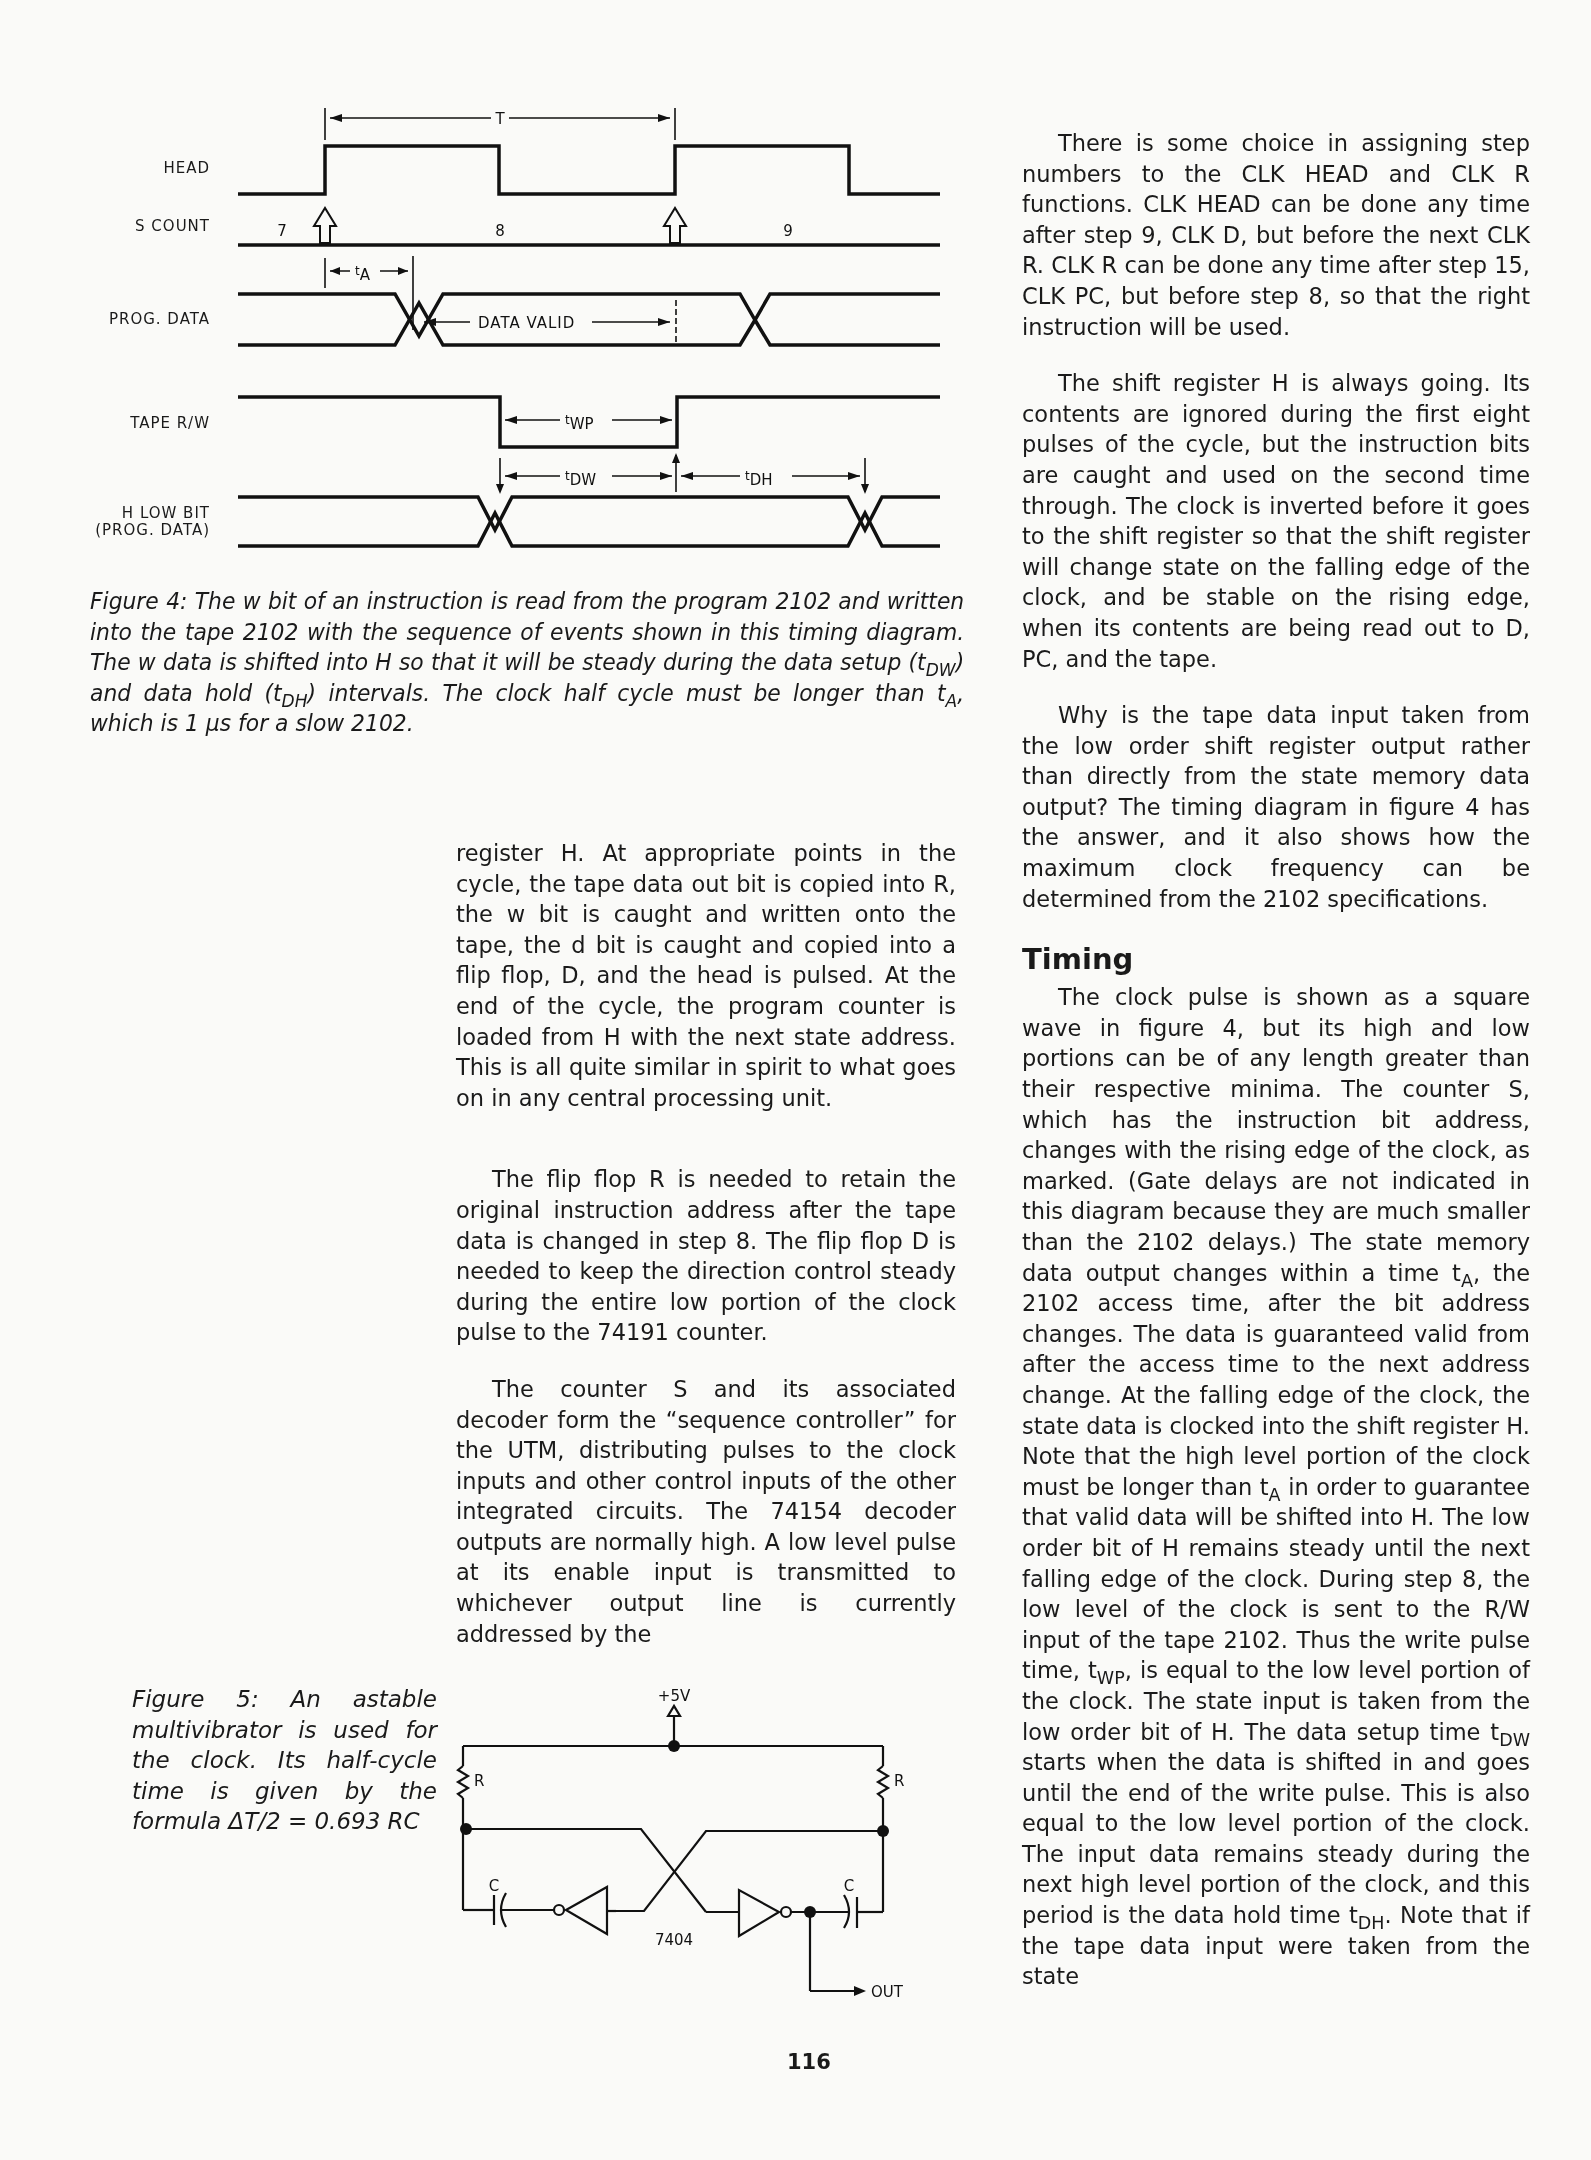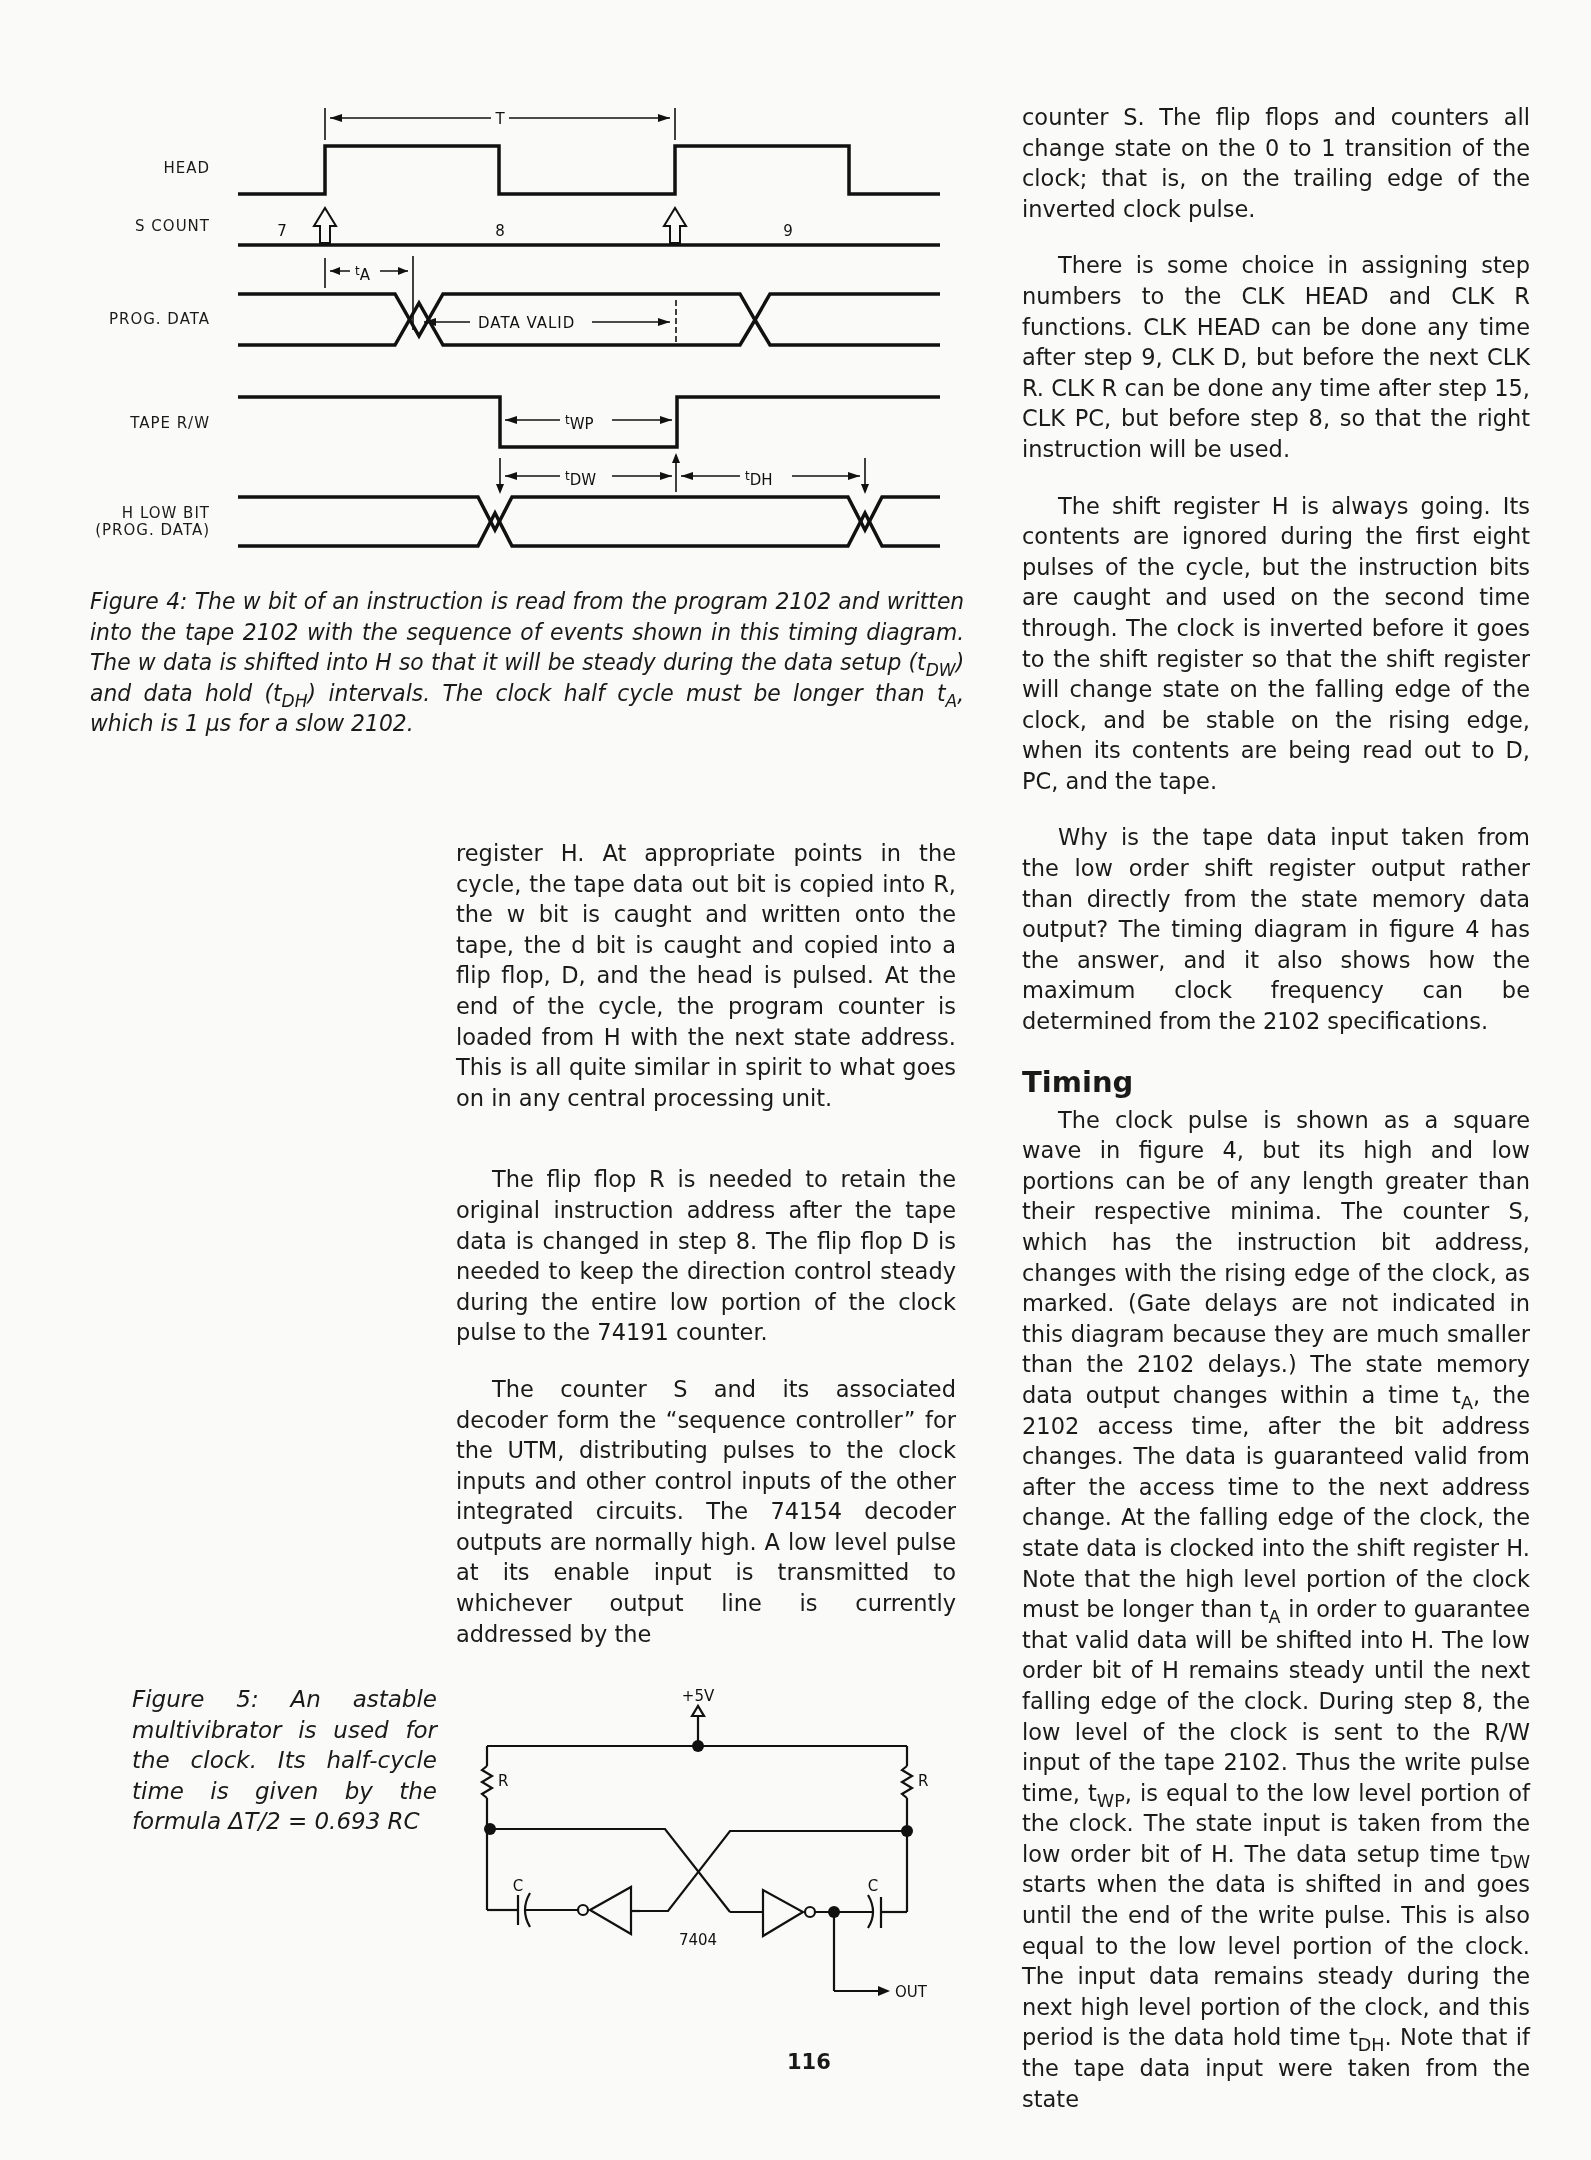--- a/index.html
+++ b/index.html
@@ -10,21 +10,21 @@
   .svgtext { font-family: "DejaVu Sans", sans-serif; }
   .caption4 { position: absolute; left: 90px; top: 586px; width: 875px; font-family: "DejaVu Sans", sans-serif; font-style: italic; font-size: 23.5px; line-height: 30.5px; text-align: justify; transform: scaleX(0.93); transform-origin: left top; width: 940px; }
   .col { position: absolute; font-family: "DejaVu Sans", sans-serif; font-size: 22.5px; line-height: 30.6px; text-align: justify; }
   .col p { margin: 0; text-indent: 0; }
   .col p.ind { text-indent: 36px; margin-top: 26px; }
   .col h3 { margin: 0; font-size: 29px; font-weight: 600; line-height: 30px; }
   .mid { left: 456px; top: 838px; width: 500px; }
   .right { left: 1022px; top: 102px; width: 508px; }
   sub { font-size: 0.78em; vertical-align: -0.35em; line-height: 0; }
   .caption5 { position: absolute; left: 92px; top: 1684px; width: 305px; font-family: "DejaVu Sans", sans-serif; font-style: italic; font-size: 23px; line-height: 30.6px; text-align: justify; margin-left: 40px; }
-  .fig5 { position: absolute; left: 460px; top: 1680px; }
+  .fig5 { position: absolute; left: 436px; top: 1680px; }
   .pageno { position: absolute; left: 787px; top: 2050px; font-family: "DejaVu Sans", sans-serif; font-weight: bold; font-size: 21px; }
   .gap { height: 30px; }
 </style>
 </head>
 <body>
 
 <div class="fig4">
   <div class="siglabel" style="left:80px; top:160px;">HEAD</div>
   <div class="siglabel" style="left:80px; top:218px;">S COUNT</div>
   <div class="siglabel" style="left:80px; top:311px;">PROG. DATA</div>
@@ -118,21 +118,20 @@
 <div class="caption4"><span>Figure 4: The w bit of an instruction is read from the program 2102 and written into the tape 2102 with the sequence of events shown in this timing diagram. The w data is shifted into H so that it will be steady during the data setup (t</span><sub>DW</sub><span>) and data hold (t</span><sub>DH</sub><span>) intervals. The clock half cycle must be longer than t</span><sub>A</sub><span>, which is 1 µs for a slow 2102.</span></div>
 
 <div class="col mid">
   <p>register H. At appropriate points in the cycle, the tape data out bit is copied into R, the w bit is caught and written onto the tape, the d bit is caught and copied into a flip flop, D, and the head is pulsed. At the end of the cycle, the program counter is loaded from H with the next state address. This is all quite similar in spirit to what goes on in any central processing unit.</p>
   <div class="gap"></div>
   <p class="ind" style="margin-top:21px;">The flip flop R is needed to retain the original instruction address after the tape data is changed in step 8. The flip flop D is needed to keep the direction control steady during the entire low portion of the clock pulse to the 74191 counter.</p>
   <p class="ind">The counter S and its associated decoder form the “sequence controller” for the UTM, distributing pulses to the clock inputs and other control inputs of the other integrated circuits. The 74154 decoder outputs are normally high. A low level pulse at its enable input is transmitted to whichever output line is currently addressed by the</p>
 </div>
 
 <div class="col right">
-  <p>counter S. The flip flops and counters all change state on the 0 to 1 transition of the clock; that is, on the trailing edge of the inverted clock pulse.</p>
   <p class="ind">There is some choice in assigning step numbers to the CLK HEAD and CLK R functions. CLK HEAD can be done any time after step 9, CLK D, but before the next CLK R. CLK R can be done any time after step 15, CLK PC, but before step 8, so that the right instruction will be used.</p>
   <p class="ind">The shift register H is always going. Its contents are ignored during the first eight pulses of the cycle, but the instruction bits are caught and used on the second time through. The clock is inverted before it goes to the shift register so that the shift register will change state on the falling edge of the clock, and be stable on the rising edge, when its contents are being read out to D, PC, and the tape.</p>
   <p class="ind">Why is the tape data input taken from the low order shift register output rather than directly from the state memory data output? The timing diagram in figure 4 has the answer, and it also shows how the maximum clock frequency can be determined from the 2102 specifications.</p>
   <div class="gap"></div>
   <h3>Timing</h3>
   <p class="ind" style="margin-top:8px;"><span>The clock pulse is shown as a square wave in figure 4, but its high and low portions can be of any length greater than their respective minima. The counter S, which has the instruction bit address, changes with the rising edge of the clock, as marked. (Gate delays are not indicated in this diagram because they are much smaller than the 2102 delays.) The state memory data output changes within a time t</span><sub>A</sub><span>, the 2102 access time, after the bit address changes. The data is guaranteed valid from after the access time to the next address change. At the falling edge of the clock, the state data is clocked into the shift register H. Note that the high level portion of the clock must be longer than t</span><sub>A</sub><span> in order to guarantee that valid data will be shifted into H. The low order bit of H remains steady until the next falling edge of the clock. During step 8, the low level of the clock is sent to the R/W input of the tape 2102. Thus the write pulse time, t</span><sub>WP</sub><span>, is equal to the low level portion of the clock. The state input is taken from the low order bit of H. The data setup time t</span><sub>DW</sub><span> starts when the data is shifted in and goes until the end of the write pulse. This is also equal to the low level portion of the clock. The input data remains steady during the next high level portion of the clock, and this period is the data hold time t</span><sub>DH</sub><span>. Note that if the tape data input were taken from the state</span></p>
 </div>
 
 <div class="caption5">Figure 5: An astable multivibrator is used for the clock. Its half-cycle time is given by the formula ΔT/2 = 0.693 RC</div>
 

